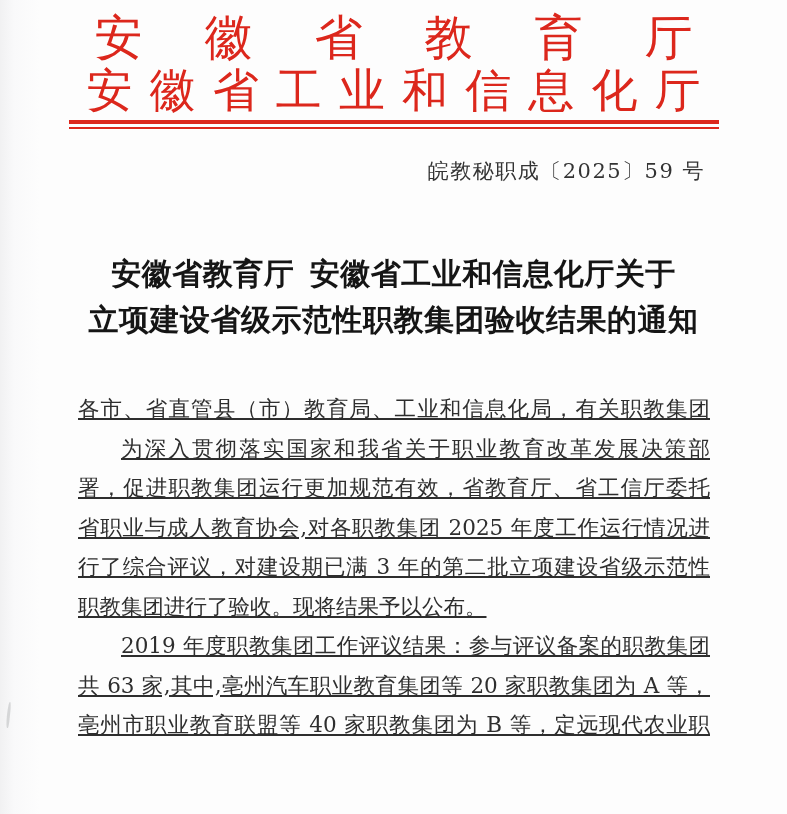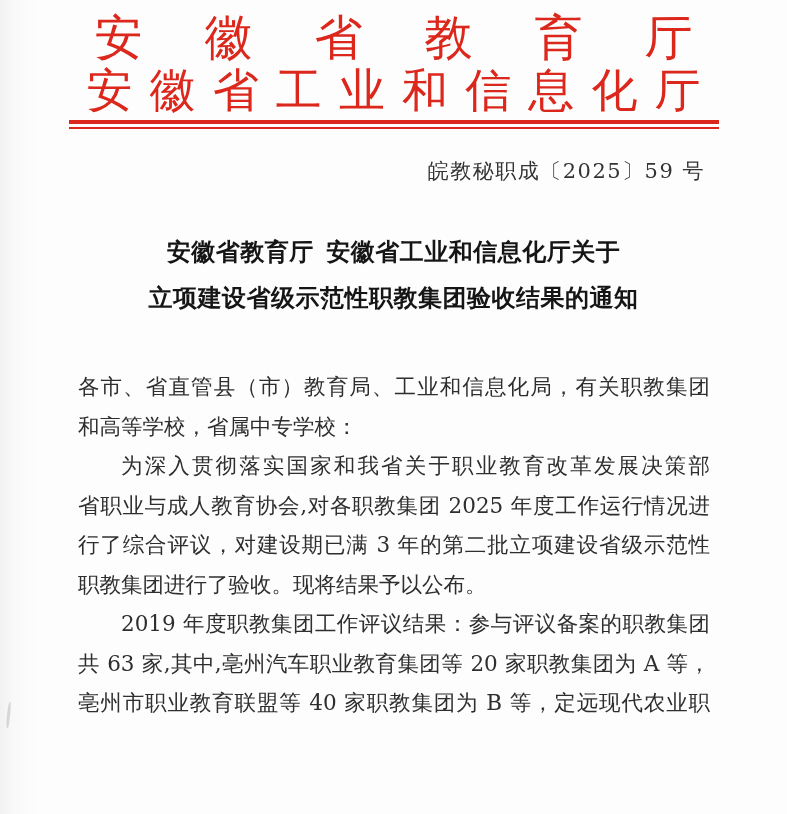--- a/index.html
+++ b/index.html
@@ -28,37 +28,37 @@
     margin-top: 28px;
     text-align: right;
     padding-right: 82px;
     font-size: 21px;
     letter-spacing: 1.5px;
     color: #333;
   }
 
   
   .title {
-    margin-top: 44px;
+    margin-top: 66px;
     text-align: center;
     font-weight: bold;
-    font-size: 24px;
+    font-size: 30px;
     line-height: 46px;
     letter-spacing: 0.5px;
     color: var(--title, #151515);
   }
 
   
   .body-text {
     margin: 46px 77px 0 78px;
     font-size: 21.5px;
     line-height: 39.5px;
     color: var(--body, #2e2e2e);
   }
-  .bline { text-align: justify; }
+  .bline { text-align: justify; text-decoration: underline; }
   .bline.fill { text-align-last: justify; }
   .bline.ind { text-indent: 2em; }
 
   
   .artifact {
     position: absolute; left: 7px; top: 702px;
     width: 3px; height: 26px;
     background: #b9bbbe; opacity: 0.55;
     border-radius: 50% 40% 30% 50%;
     transform: rotate(6deg);
@@ -93,22 +93,22 @@
 
 <div class="docnum">皖教秘职成〔2025〕59 号</div>
 
 <div class="title">
   <div>安徽省教育厅 安徽省工业和信息化厅关于</div>
   <div>立项建设省级示范性职教集团验收结果的通知</div>
 </div>
 
 <div class="body-text">
     <div class="bline fill">各市、省直管县（市）教育局、工业和信息化局，有关职教集团</div>
-    <div class="bline">和高等学校，省属中专学校：</div>
     <div class="bline fill ind">为深入贯彻落实国家和我省关于职业教育改革发展决策部</div>
+    <div class="bline fill">署，促进职教集团运行更加规范有效，省教育厅、省工信厅委托</div>
     <div class="bline fill">省职业与成人教育协会,对各职教集团 2025 年度工作运行情况进</div>
     <div class="bline fill">行了综合评议，对建设期已满 3 年的第二批立项建设省级示范性</div>
     <div class="bline">职教集团进行了验收。现将结果予以公布。</div>
     <div class="bline fill ind">2019 年度职教集团工作评议结果：参与评议备案的职教集团</div>
     <div class="bline fill">共 63 家,其中,亳州汽车职业教育集团等 20 家职教集团为 A 等，</div>
     <div class="bline fill">亳州市职业教育联盟等 40 家职教集团为 B 等，定远现代农业职</div>
   </div>
 
 <div class="artifact"></div>
 

